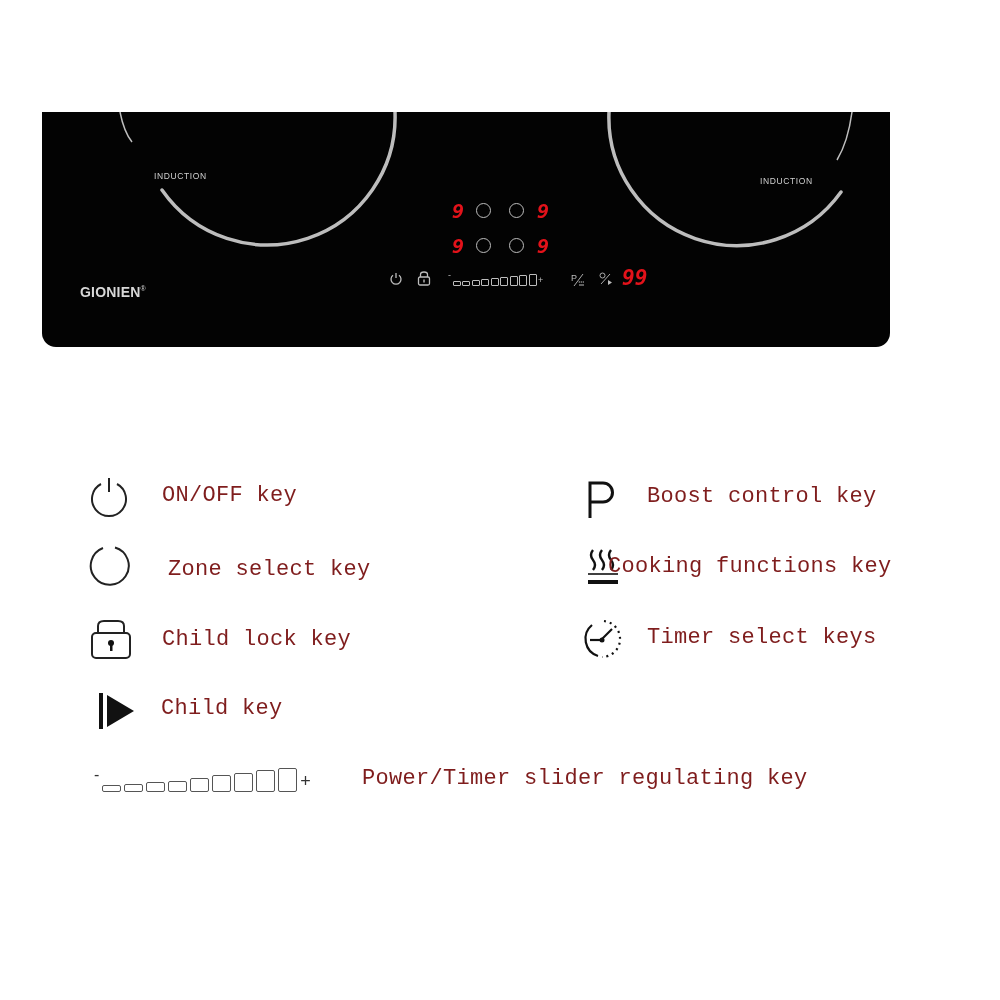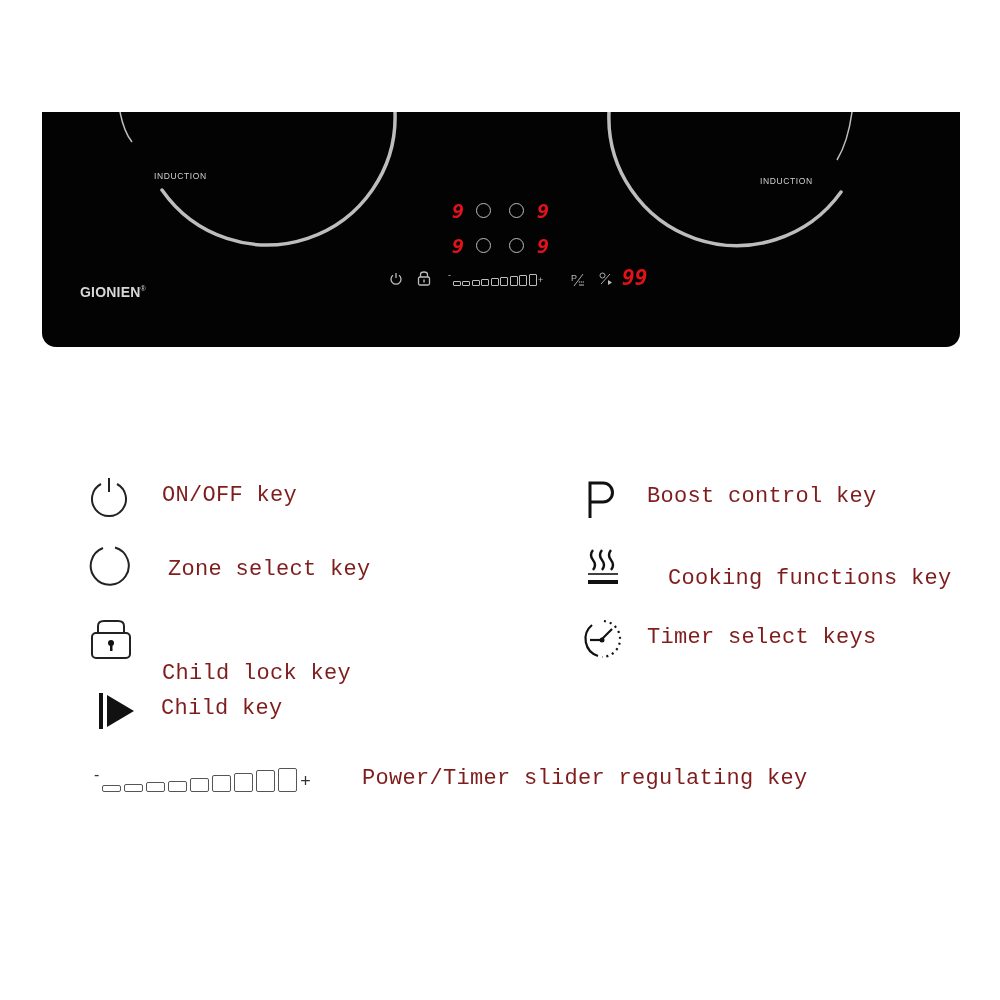--- a/index.html
+++ b/index.html
@@ -1,18 +1,18 @@
 <!DOCTYPE html>
 <html><head>
 <meta charset="utf-8">
 <style>
   html, body { margin:0; padding:0; background:#ffffff; }
   body { width:1000px; height:1000px; position:relative; overflow:hidden; font-family:"Liberation Sans", sans-serif; }
 
-  .cooktop { position:absolute; left:42px; top:112px; width:918px; height:235px; background:#030303; border-radius:0 0 14px 14px; overflow:hidden; }
+  .cooktop { position:absolute; left:42px; top:112px; width:848px; height:235px; background:#030303; border-radius:0 0 14px 14px; overflow:hidden; }
   .cooktop svg.rings { position:absolute; left:0; top:0; }
   .induction-label { position:absolute; color:#cfcfcf; font-size:8.5px; letter-spacing:0.6px; font-family:"Liberation Sans", sans-serif; }
   .brand { position:absolute; left:38px; top:172px; color:#d8d8d8; font-size:14px; font-weight:bold; letter-spacing:0.2px; font-family:"Liberation Sans", sans-serif; }
   .brand sup { font-size:7px; font-weight:normal; }
 
   .digit { position:absolute; color:#e3121a; font-family:"DejaVu Sans Mono", monospace; font-style:italic; font-weight:bold; font-size:20px; line-height:20px; }
   .zone-key { position:absolute; width:13px; height:13px; border:1.4px solid #bdbdbd; border-radius:50%; }
   .panel-icon { position:absolute; }
 
   .legend-row { position:absolute; display:flex; align-items:center; }
@@ -103,21 +103,21 @@
   <div class="legend-row" style="left:168px; top:557px;justify-content:flex-end;">
     <span class="legend-label">Zone select key</span>
   </div>
 
   <svg class="legend-icon" style="left:90px; top:619px;" width="44" height="42" viewBox="0 0 44 42">
     <path d="M8 14 V7 Q8 2 14 2 H28 Q34 2 34 7 V14" stroke="#222" stroke-width="2" fill="none"></path>
     <rect x="2" y="14" width="38" height="25" rx="4" stroke="#222" stroke-width="2" fill="none"></rect>
     <circle cx="21" cy="24" r="3" fill="#111"></circle>
     <rect x="20" y="24" width="2.5" height="8" fill="#111"></rect>
   </svg>
-  <div class="legend-row" style="left:162px; top:661px;">
+  <div class="legend-row" style="left:162px; top:627px;">
     <span class="legend-label">Child lock key</span>
   </div>
 
   <svg class="legend-icon" style="left:98px; top:693px;" width="38" height="36" viewBox="0 0 38 36">
     <rect x="1" y="0" width="4" height="36" fill="#111"></rect>
     <polygon points="9,2 36,18 9,34" fill="#111"></polygon>
   </svg>
   <div class="legend-row" style="left:161px; top:696px;">
     <span class="legend-label">Child key</span>
   </div>
@@ -127,21 +127,21 @@
   </svg>
   <div class="legend-row" style="left:647px; top:484px;">
     <span class="legend-label">Boost control key</span>
   </div>
 
   <svg class="legend-icon" style="left:586px; top:548px;" width="34" height="40" viewBox="0 0 34 40">
     <path d="M7 2 q-4 5 0 10 q4 5 0 10 M16 2 q-4 5 0 10 q4 5 0 10 M25 2 q-4 5 0 10 q4 5 0 10" stroke="#111" stroke-width="2.4" fill="none"></path>
     <line x1="2" y1="26" x2="32" y2="26" stroke="#111" stroke-width="1.6"></line>
     <rect x="2" y="32" width="30" height="4" fill="#111"></rect>
   </svg>
-  <div class="legend-row" style="left:668px; top:554px;margin-top:12px;">
+  <div class="legend-row" style="left:608px; top:554px;">
     <span class="legend-label">Cooking functions key</span>
   </div>
 
   <svg class="legend-icon" style="left:582px; top:618px;" width="42" height="42" viewBox="0 0 42 42">
     <path d="M10 7 A18 18 0 0 0 16 38" stroke="#111" stroke-width="2.2" fill="none"></path>
     <path d="M22 3 A18 18 0 0 1 38 22 A18 18 0 0 1 20 39" stroke="#111" stroke-width="2.2" fill="none" stroke-dasharray="2 4"></path>
     <line x1="8" y1="22" x2="19" y2="22" stroke="#111" stroke-width="2.2"></line>
     <line x1="20" y1="21" x2="30" y2="11" stroke="#111" stroke-width="2.2"></line>
     <circle cx="20" cy="22" r="2.5" fill="#111"></circle>
   </svg>

